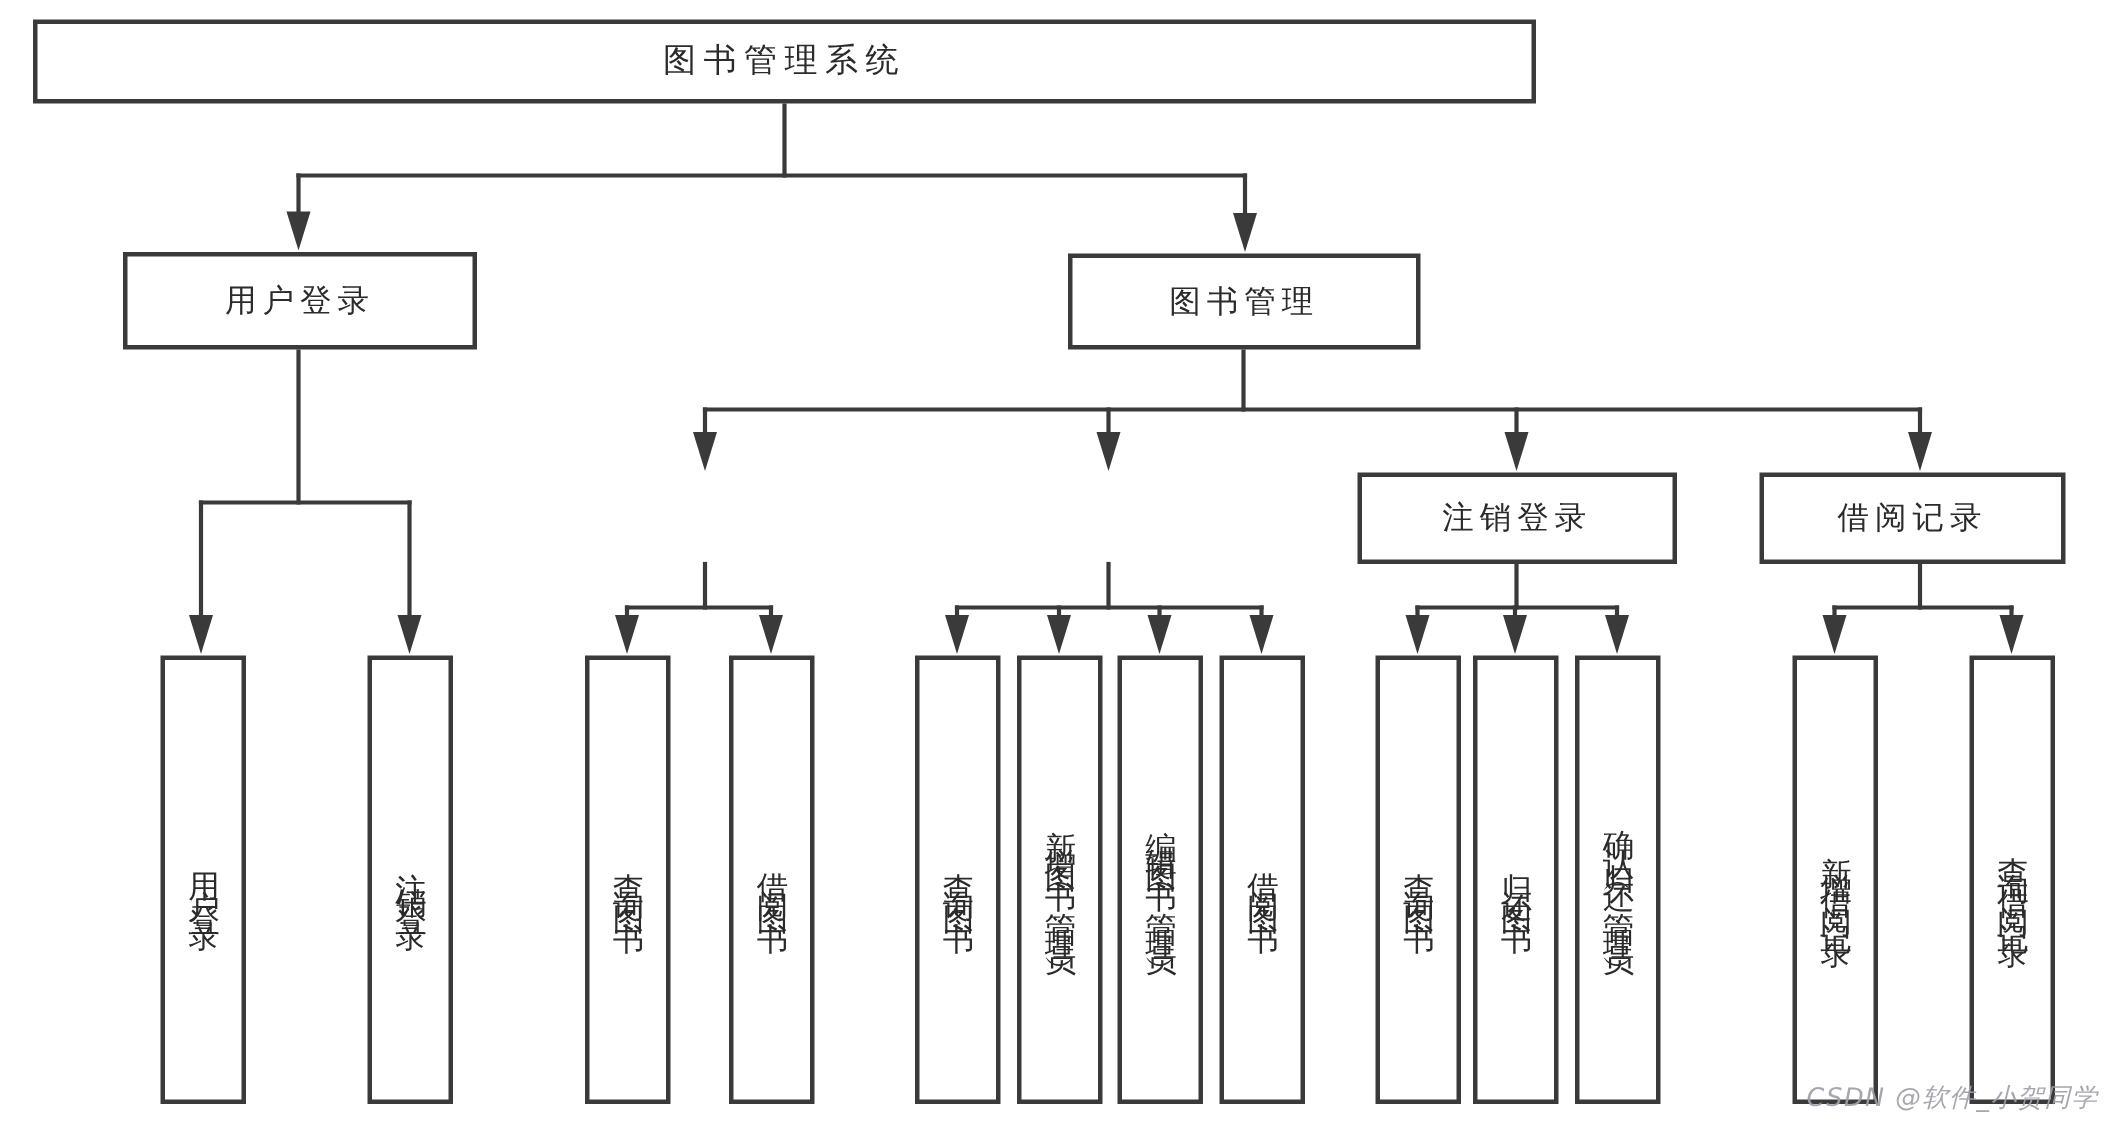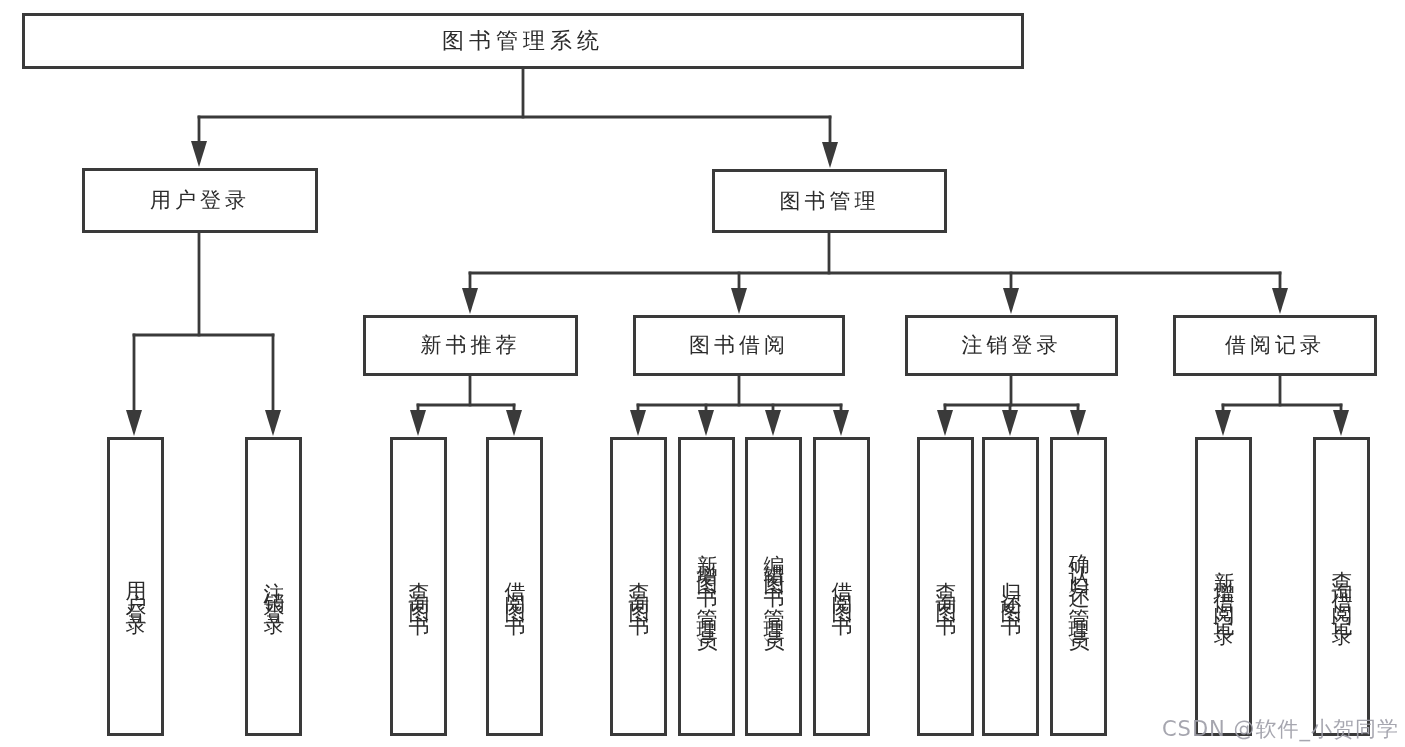--- a/index.html
+++ b/index.html
@@ -14,22 +14,22 @@
     display:flex;align-items:center;justify-content:center;
     text-align:center;line-height:1.15;
   }
   .node.root{font-size:22px;letter-spacing:5px;}
   .node.branch{font-size:21px;letter-spacing:4px;}
   .node.leaf{
     top:437px;height:299px;font-size:21px;line-height:1;
     writing-mode:vertical-rl;text-orientation:mixed;letter-spacing:11px;
   }
   .watermark{
-    position:absolute;right:6px;bottom:4px;font-size:21px;
-    color:rgba(158,158,168,0.92);letter-spacing:1px;z-index:5;white-space:nowrap;
+    position:absolute;right:6px;bottom:4px;font-size:17px;
+    color:rgba(158,158,168,0.92);letter-spacing:1px;z-index:5;white-space:nowrap;font-style:italic;
   }
 </style>
 </head>
 <body>
 
 <div class="canvas">
 
   <svg class="connector-layer" width="1405" height="747" viewBox="0 0 1405 747" xmlns="http://www.w3.org/2000/svg">
     <g stroke="#3a3a3a" stroke-width="2.8" fill="none" stroke-linecap="square">
 
@@ -94,22 +94,20 @@
       <polygon points="1215,410 1231,410 1223,436"></polygon>
       <polygon points="1333,410 1349,410 1341,436"></polygon>
     </g>
   </svg>
 
   <div class="node root" style="left:22px;top:13px;width:1002px;height:56px">图书管理系统</div>
 
   <div class="node branch" style="left:82px;top:168px;width:236px;height:65px">用户登录</div>
   <div class="node branch" style="left:712px;top:169px;width:235px;height:64px">图书管理</div>
 
-  <div class="node branch" style="left:363px;top:315px;width:215px;height:61px">新书推荐</div>
-  <div class="node branch" style="left:633px;top:315px;width:212px;height:61px">图书借阅</div>
   <div class="node branch" style="left:905px;top:315px;width:213px;height:61px">注销登录</div>
   <div class="node branch" style="left:1173px;top:315px;width:204px;height:61px">借阅记录</div>
 
   <div class="node leaf" style="left:107px;width:57px">用户登录</div>
   <div class="node leaf" style="left:245px;width:57px">注销登录</div>
   <div class="node leaf" style="left:390px;width:57px">查询图书</div>
   <div class="node leaf" style="left:486px;width:57px">借阅图书</div>
   <div class="node leaf" style="left:610px;width:57px">查询图书</div>
   <div class="node leaf" style="left:678px;width:57px">新增图书（管理员）</div>
   <div class="node leaf" style="left:745px;width:57px">编辑图书（管理员）</div>

